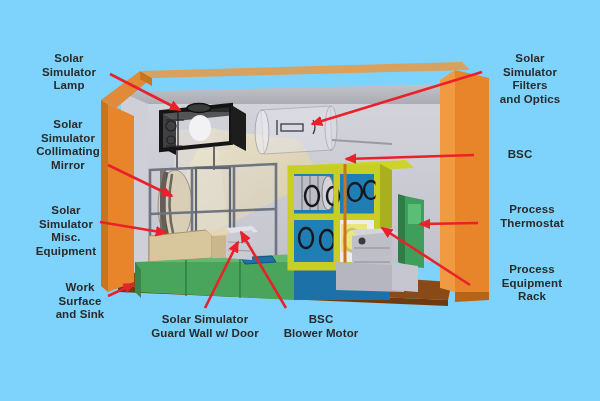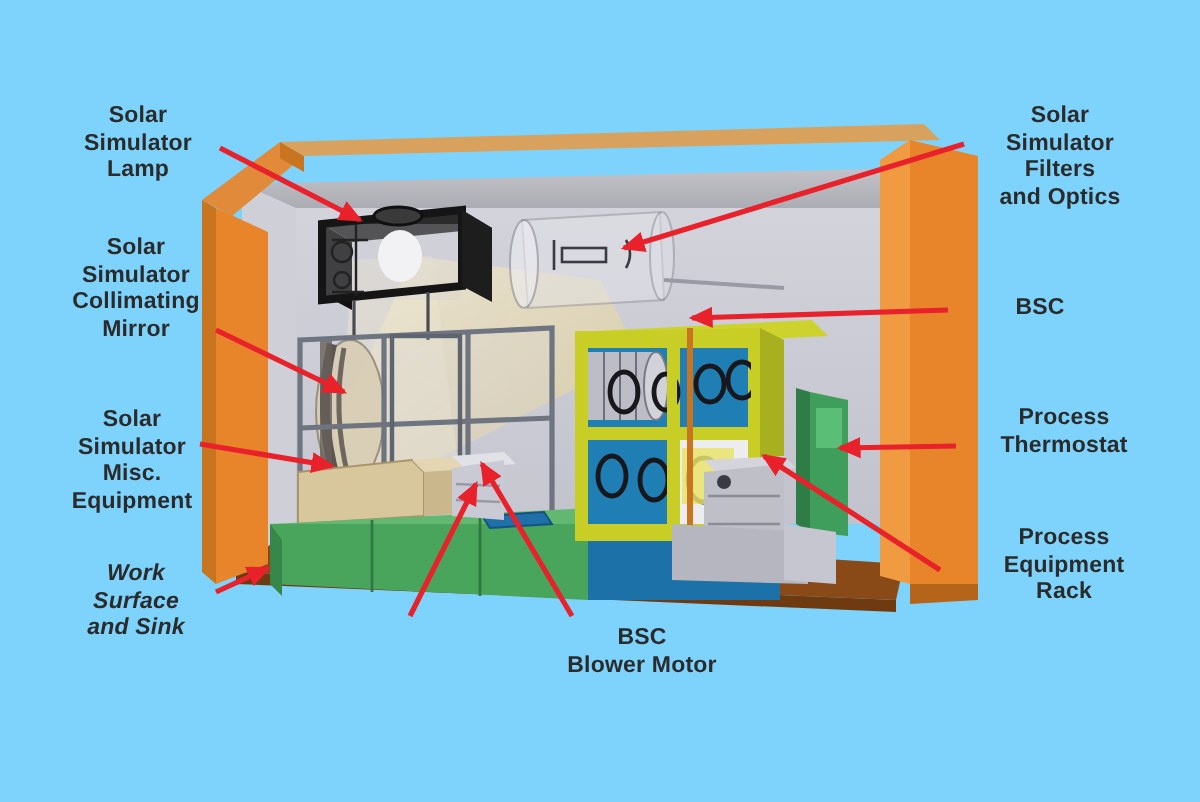--- a/index.html
+++ b/index.html
@@ -232,24 +232,26 @@
   <div class="lbl lbl-l" style="left:20px;top:118px;width:96px;">Solar
 Simulator
 Collimating
 Mirror</div>
 
   <div class="lbl lbl-l" style="left:16px;top:204px;width:100px;">Solar
 Simulator
 Misc.
 Equipment</div>
 
-  <div class="lbl lbl-l" style="left:24px;top:281px;width:88px;font-style:italic;">Work
+  <div class="lbl lbl-l" style="left:36px;top:281px;width:88px;">Work
 Surface
 and Sink</div>
 
+  <div class="lbl" style="left:139px;top:313px;width:132px;">Solar Simulator
+Guard Wall w/ Door</div>
 
   <div class="lbl" style="left:271px;top:313px;width:100px;">BSC
 Blower Motor</div>
 
   <div class="lbl lbl-r" style="left:478px;top:52px;width:104px;">Solar
 Simulator
 Filters
 and Optics</div>
 
   <div class="lbl lbl-r" style="left:490px;top:148px;width:60px;">BSC</div>

